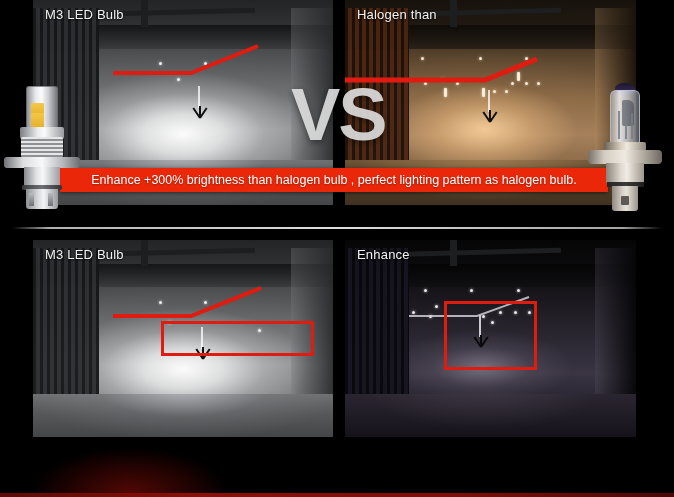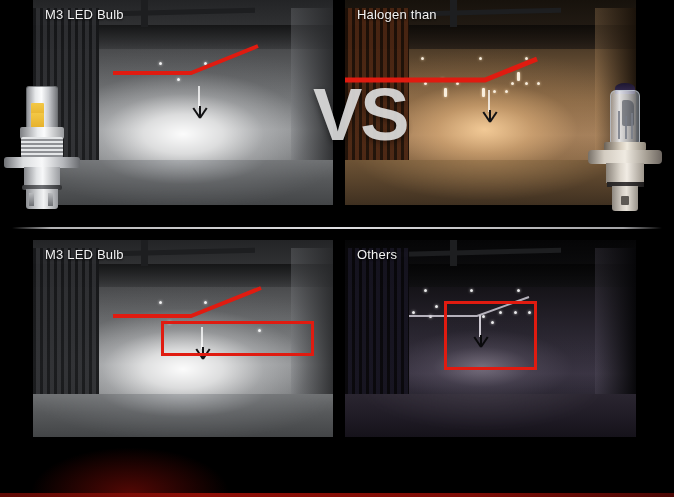--- a/index.html
+++ b/index.html
@@ -144,21 +144,20 @@
     z-index:6; white-space:nowrap;
   }
 
   
   .vs {
     position:absolute; z-index:8;
     color:#dcdcdc; font-size:74px; font-weight:bold; line-height:1;
     letter-spacing:-2px; opacity:.92;
     text-shadow:0 2px 6px rgba(0,0,0,.45);
     pointer-events:none;
-    margin-left:22px;
   }
   #vs-top    { left:291px; top:78px; }
 
   
   .banner {
     position:absolute; z-index:9;
     background:#ea2709;
     color:#fff;
     display:flex; align-items:center; justify-content:center;
     box-shadow:0 1px 4px rgba(0,0,0,.6);
@@ -354,20 +353,23 @@
         </div>
         <svg class="cutoff" viewBox="0 0 291 205" preserveAspectRatio="none">
           <polyline points="-4,80 140,80 192,59" fill="none" stroke="#e01b10" stroke-width="5"></polyline>
         </svg>
       </div>
       <div class="panel-label">Halogen than</div>
     </div>
 
     <div class="vs" id="vs-top">VS</div>
 
+    <div class="banner" id="banner-top">
+      <span>Enhance +300% brightness than halogen bulb , perfect lighting pattern as halogen bulb.</span>
+    </div>
 
     <div class="bulb" id="led-bulb-top">
       <div class="led-body">
         <div class="led-head"></div>
         <div class="led-chip"></div>
         <div class="led-chip led-chip2"></div>
         <div class="led-collar"></div>
         <div class="led-fins"></div>
         <div class="led-flange"></div>
         <div class="led-base"></div>
@@ -451,20 +453,20 @@
           <div class="pole"></div>
           <div class="leg l1"></div>
           <div class="leg l2"></div>
           <div class="leg l3"></div>
         </div>
         <svg class="cutoff" viewBox="0 0 291 197" preserveAspectRatio="none">
           <polyline points="64,76 132,76 184,57" fill="none" stroke="#cfcbd6" stroke-width="2" opacity="0.85"></polyline>
         </svg>
         <div class="redbox" style="left:34%;top:31%;width:32%;height:35%;"></div>
       </div>
-      <div class="panel-label">Others</div>
+      <div class="panel-label">Enhance</div>
     </div>
 
   </div>
 
   <div id="bottom-glow"></div>
   <div id="bottom-edge"></div>
 </div>
 
 </body></html>

